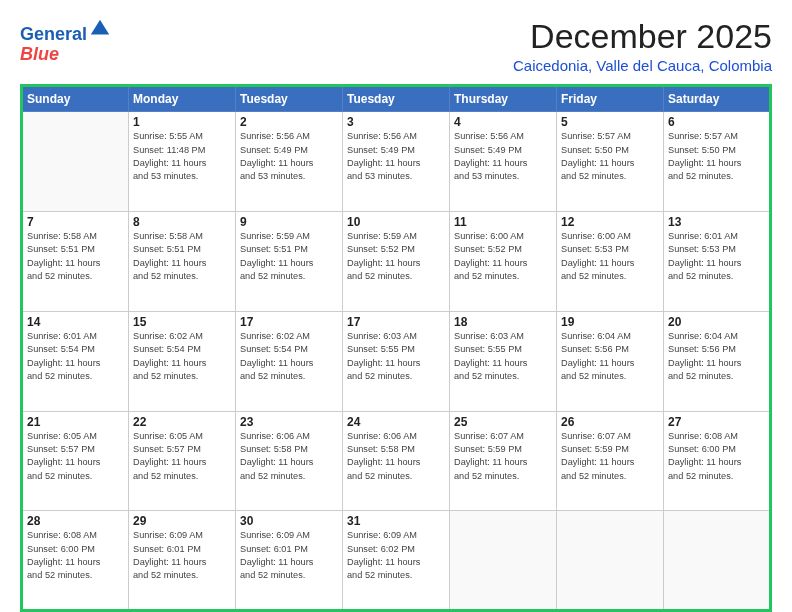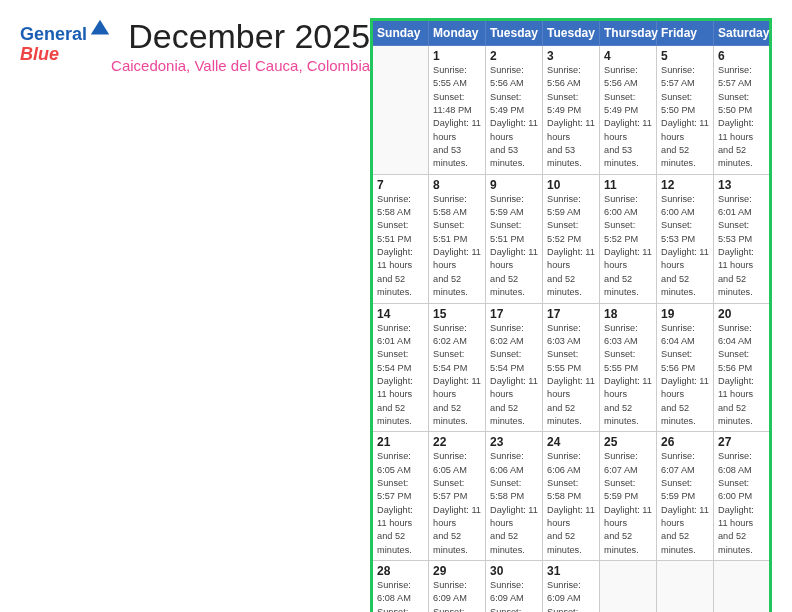--- a/index.html
+++ b/index.html
@@ -8,21 +8,21 @@
       background: #fff;
       width: 792px;
       height: 612px;
       overflow: hidden;
     }
     .page {
       width: 792px;
       height: 612px;
       padding: 18px 20px 0 20px;
       display: flex;
-      flex-direction: row;
+      flex-direction: column;
     }
     .header {
       display: flex;
       justify-content: space-between;
       align-items: flex-start;
       margin-bottom: 10px;
     }
     .logo {
       display: flex;
       align-items: center;
@@ -47,21 +47,21 @@
       text-align: right;
     }
     .month-title {
       font-size: 34px;
       font-weight: normal;
       color: #222;
       line-height: 1.1;
     }
     .location {
       font-size: 15px;
-      color: #ec4899;
+      color: #1d4ed8;
       margin-top: 2px;
     }
     .calendar {
       flex: 1;
       border: 3px solid #22c55e;
       border-collapse: collapse;
       width: 100%;
       table-layout: fixed;
     }
     .calendar th {

